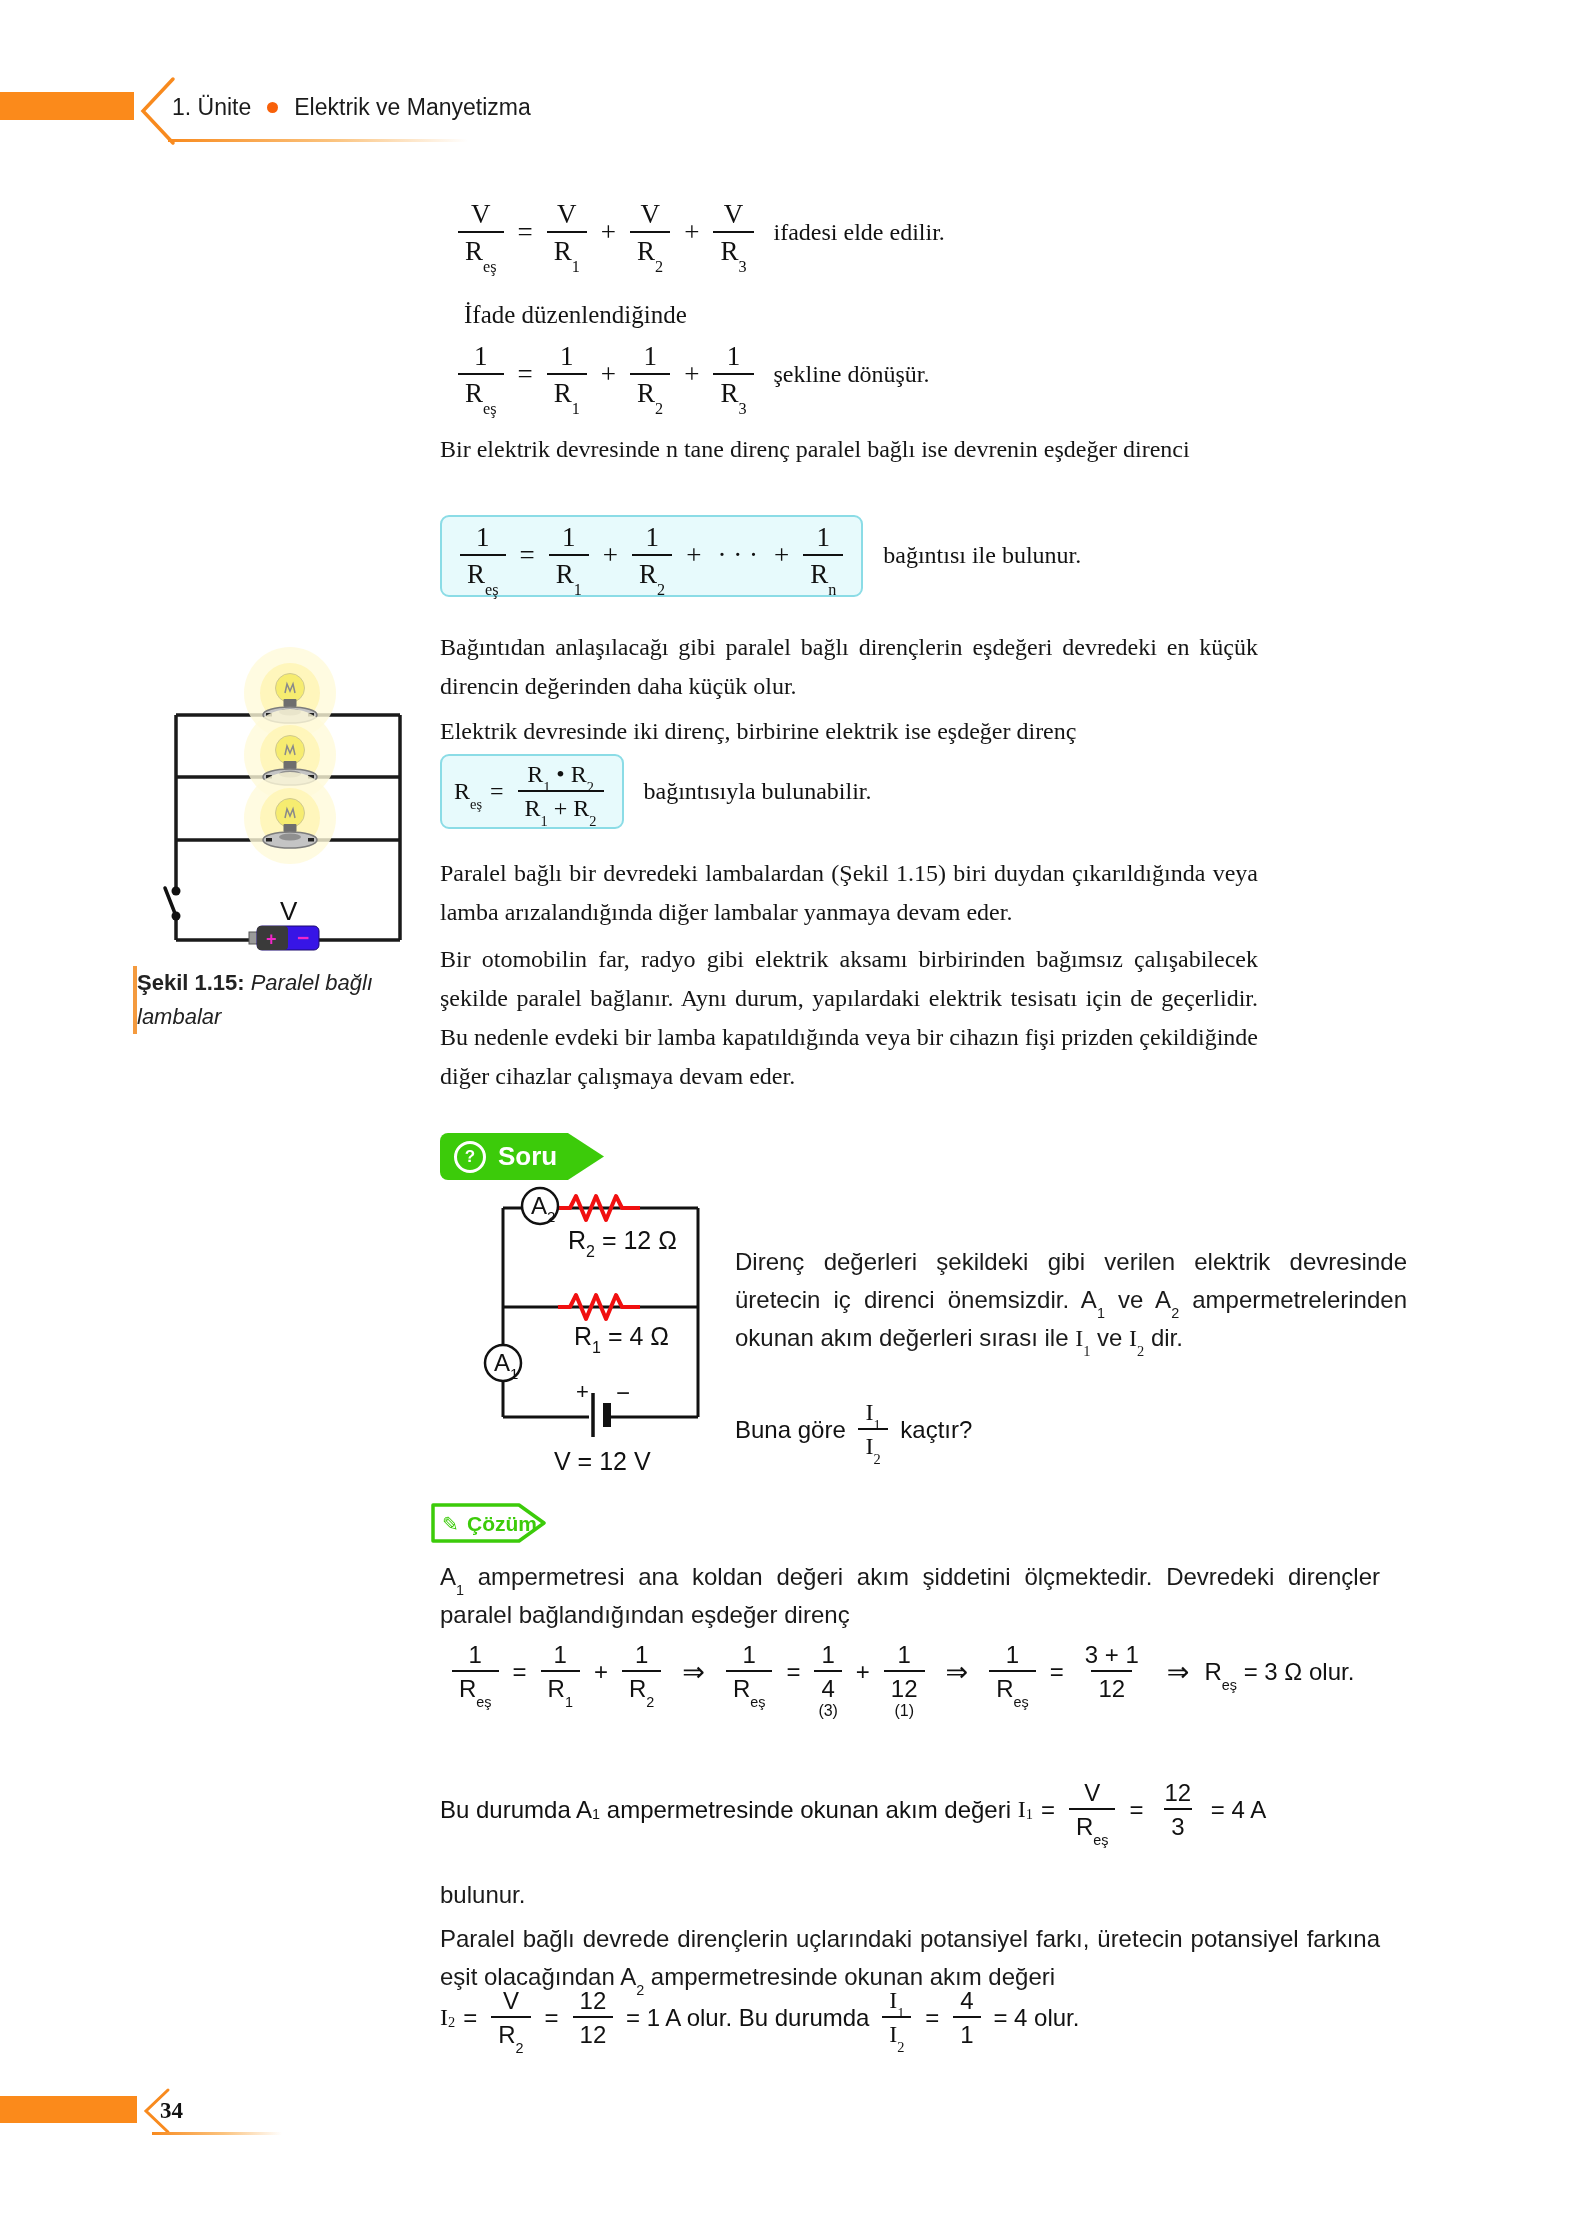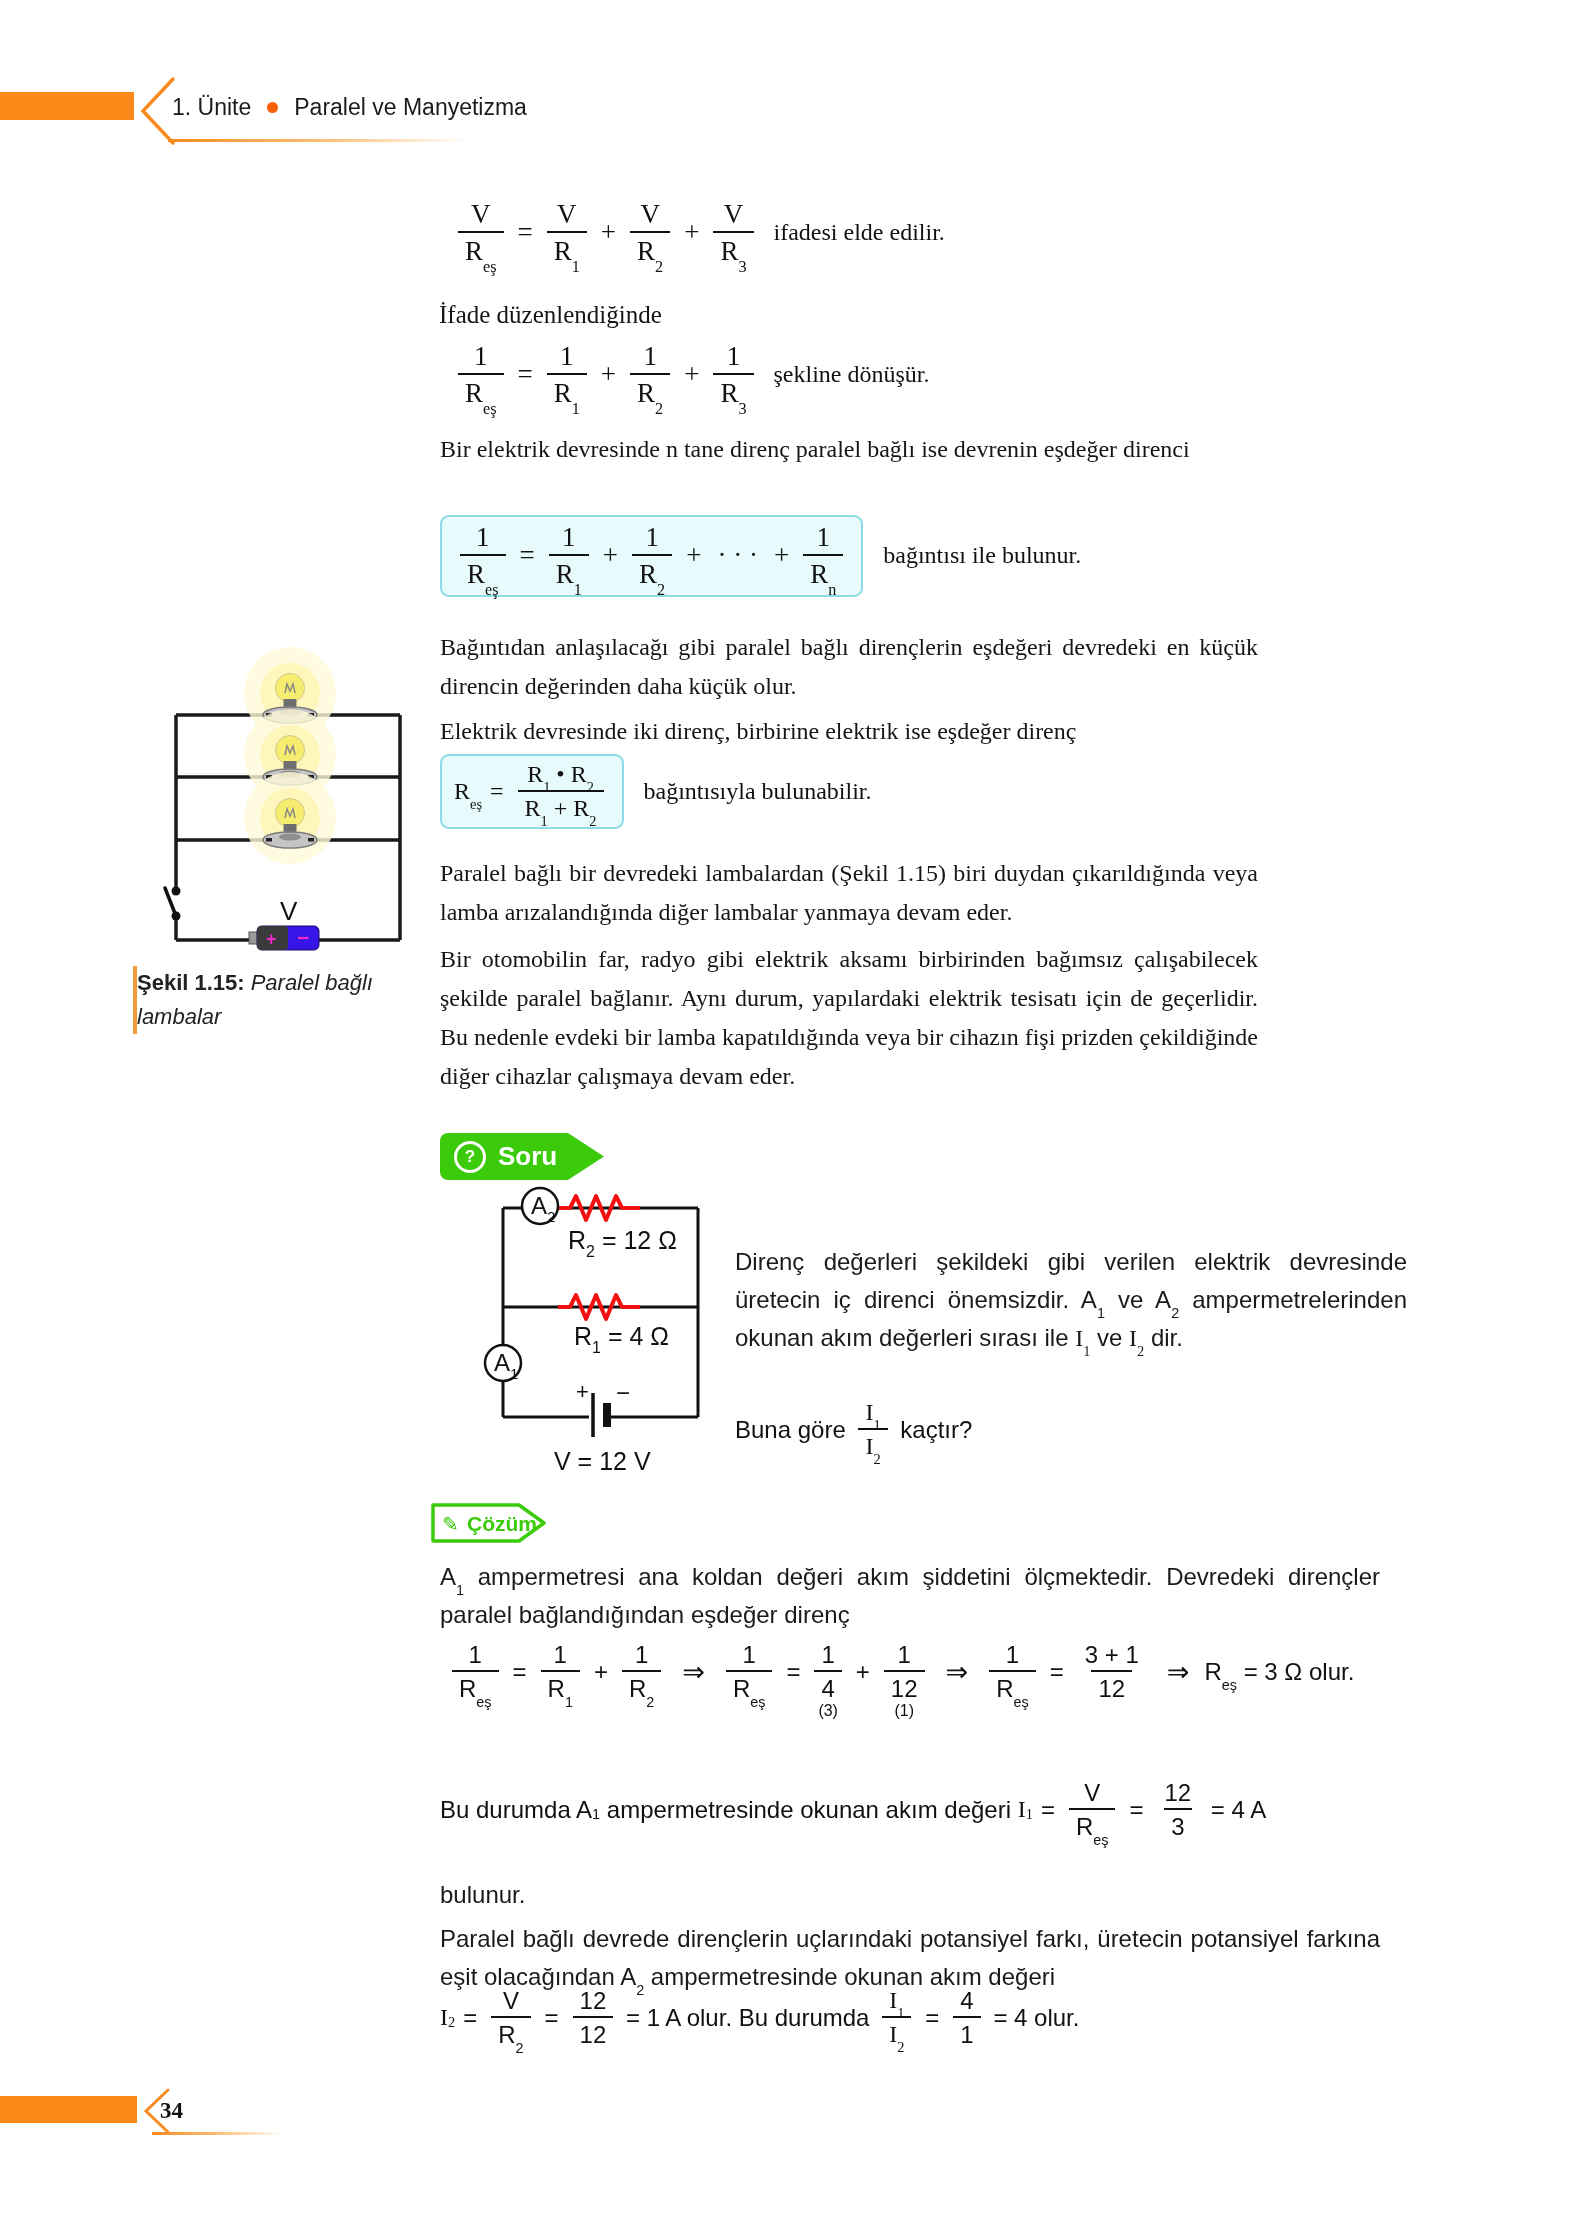--- a/index.html
+++ b/index.html
@@ -53,36 +53,36 @@
 
 <div class="page">
 
   <div class="hdr-bar" style="left:0;top:92px;width:134px;height:28px;"></div>
   <svg style="position:absolute;left:136px;top:76px;" width="42" height="70" viewBox="0 0 42 70">
     <polyline points="37,3 7,35 37,67" fill="none" stroke="#F88A1E" stroke-width="3.5" stroke-linecap="round"></polyline>
   </svg>
   <div class="hdr-text" style="left:172px;top:92px;height:30px;">
     <span>1. Ünite</span>
     <span class="hdr-dot"></span>
-    <span>Paralel ve Manyetizma</span>
+    <span>Elektrik ve Manyetizma</span>
   </div>
   <div class="fadeline" style="left:168px;top:139px;width:300px;"></div>
 
   <div class="frow f27" style="left:452px;top:200px;">
     <span class="fr"><span class="nu">V</span><span class="de"><span>R</span><sub>eş</sub></span></span>
     <span class="op">=</span>
     <span class="fr"><span class="nu">V</span><span class="de"><span>R</span><sub>1</sub></span></span>
     <span class="op">+</span>
     <span class="fr"><span class="nu">V</span><span class="de"><span>R</span><sub>2</sub></span></span>
     <span class="op">+</span>
     <span class="fr"><span class="nu">V</span><span class="de"><span>R</span><sub>3</sub></span></span>
     <span class="tail" style="font-size:24px;">ifadesi elde edilir.</span>
   </div>
 
-  <div class="para" style="left:439px;top:295px;width:818px;font-size:25px;">İfade düzenlendiğinde</div>
+  <div class="para" style="left:464px;top:295px;width:818px;font-size:25px;">İfade düzenlendiğinde</div>
 
   <div class="frow f27" style="left:452px;top:342px;">
     <span class="fr"><span class="nu">1</span><span class="de"><span>R</span><sub>eş</sub></span></span>
     <span class="op">=</span>
     <span class="fr"><span class="nu">1</span><span class="de"><span>R</span><sub>1</sub></span></span>
     <span class="op">+</span>
     <span class="fr"><span class="nu">1</span><span class="de"><span>R</span><sub>2</sub></span></span>
     <span class="op">+</span>
     <span class="fr"><span class="nu">1</span><span class="de"><span>R</span><sub>3</sub></span></span>
     <span class="tail" style="font-size:24px;">şekline dönüşür.</span>

